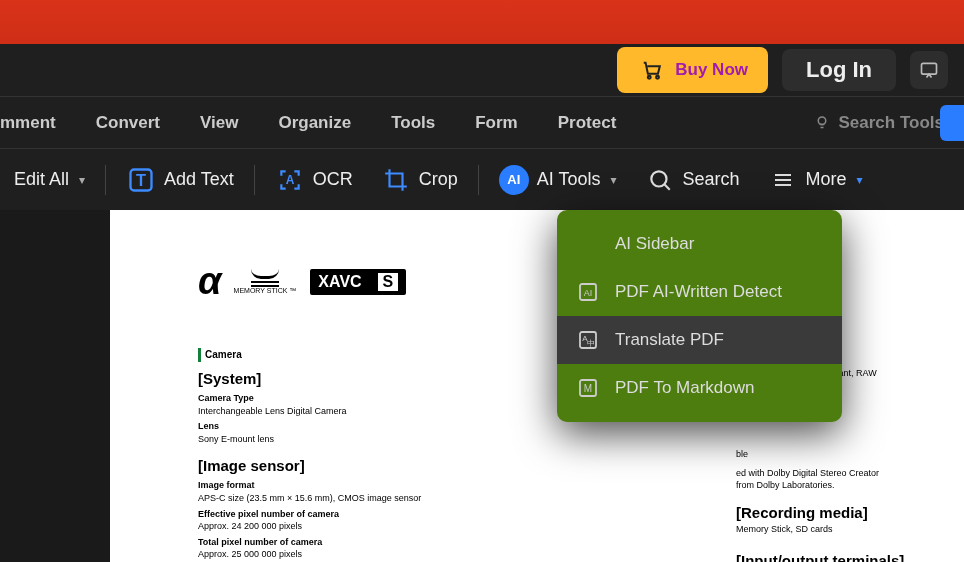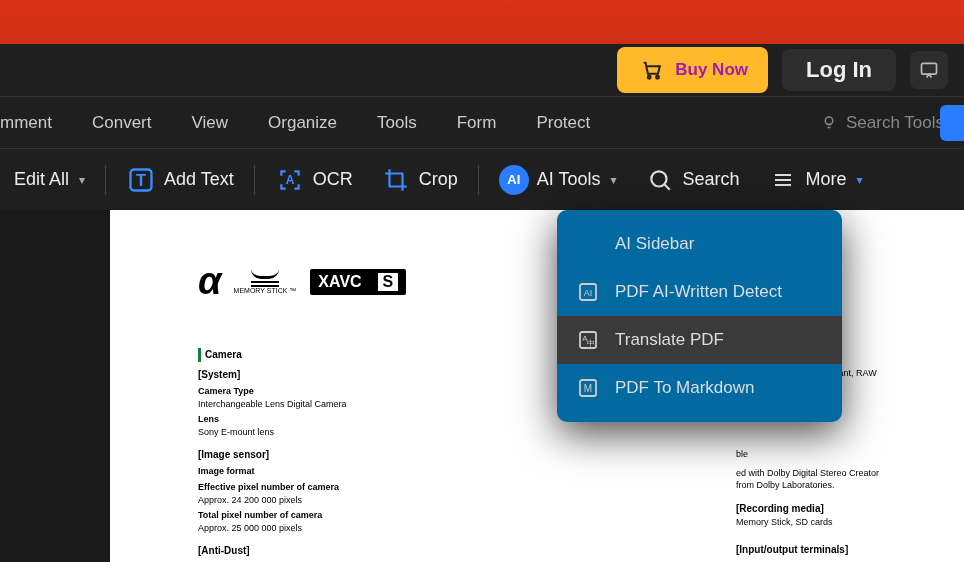--- a/index.html
+++ b/index.html
@@ -21,21 +21,21 @@
   .login-btn {
     background: #2d2d2d; color: #eee; font-weight: 600; border: none;
     border-radius: 8px; padding: 8px 24px; font-size: 22px; cursor: pointer;
   }
   .chat-btn {
     width: 38px; height: 38px; background: #2d2d2d; border-radius: 8px;
     display: flex; align-items: center; justify-content: center; cursor: pointer;
   }
   .menu-bar {
     height: 52px; background: #1f1f1f; border-top: 1px solid #333;
-    display: flex; align-items: center; gap: 0; padding-left: 0; position: relative;
+    display: flex; align-items: center; gap: 0; padding-left: 0; position: relative; font-weight: bold;
   }
   .menu-item {
     color: #ccc; font-size: 17px; padding: 0 20px; height: 100%;
     display: flex; align-items: center; cursor: pointer;
   }
   .menu-item:first-child { padding-left: 0; }
   .search-tools { display: flex; align-items: center; gap: 8px; color: #888; }
   .blue-tab { position: absolute; right: 0; top: 8px; width: 24px; height: 36px; background: #2b7dff; border-radius: 6px 0 0 6px; }
   .toolbar {
     height: 62px; background: #1f1f1f; border-top: 1px solid #333;
@@ -60,25 +60,25 @@
   }
   .logos { position: absolute; left: 88px; top: 50px; display: flex; align-items: center; gap: 14px; }
   .alpha { font-size: 38px; font-weight: 900; color: #000; font-style: italic; letter-spacing: -2px; }
   .xavc { background:#000; color:#fff; padding:4px 8px; font-weight:700; font-size:16px; border-radius:2px; display:flex; align-items:center; gap:16px;}
   .xavc .s { background:#fff; color:#000; padding:0 5px; }
   .mstick { font-size:7px; text-align:center; line-height:1; }
   .col { position: absolute; font-size: 9px; line-height: 1.4; }
   .col1 { left: 88px; top: 134px; width: 280px; }
   .col2 { left: 626px; top: 134px; width: 240px; }
   .sec-h { font-weight: 700; font-size: 10px; border-left: 3px solid #15803d; padding-left: 4px; margin: 4px 0; }
-  .grp-h { font-weight: 700; font-size: 10px; margin-top: 6px; }
+  .grp-h { font-weight: 700; font-size: 15px; margin-top: 6px; }
   .fld-h { font-weight: 700; font-size: 9px; margin-top: 3px; }
   .ai-menu {
     position: absolute; left: 557px; top: 210px; width: 285px;
-    background: #0369a1; border-radius: 10px; padding: 10px 0;
+    background: #4d7c0f; border-radius: 10px; padding: 10px 0;
     box-shadow: 0 12px 40px rgba(0,0,0,0.7); z-index: 100;
   }
   .ai-item {
     display: flex; align-items: center; gap: 14px; padding: 11px 18px;
     color: #ddd; font-size: 17px; cursor: pointer;
   }
   .ai-item.hover { background: #3a3a3a; }
   .ai-icon { width: 26px; height: 26px; display:flex; align-items:center; justify-content:center; }
   .ms-bars { display:flex; flex-direction:column; align-items:center; gap:2px;}
   .ms-bars .bar { width:28px; height:2px; background:#000;}
@@ -207,20 +207,21 @@
 
     <div class="col col1">
       <div class="sec-h">Camera</div>
       <div class="grp-h">[System]</div>
       <div class="fld-h">Camera Type</div>
       <div>Interchangeable Lens Digital Camera</div>
       <div class="fld-h">Lens</div>
       <div>Sony E-mount lens</div>
       <div class="grp-h" style="margin-top:10px">[Image sensor]</div>
       <div class="fld-h">Image format</div>
+      <div>APS-C size (23.5 mm × 15.6 mm), CMOS image sensor</div>
       <div class="fld-h">Effective pixel number of camera</div>
       <div>Approx. 24 200 000 pixels</div>
       <div class="fld-h">Total pixel number of camera</div>
       <div>Approx. 25 000 000 pixels</div>
       <div class="grp-h" style="margin-top:10px">[Anti-Dust]</div>
 
     </div>
 
     <div class="col col2">
       <div style="margin-top:23px">31, MPF Baseline) compliant, RAW</div>

